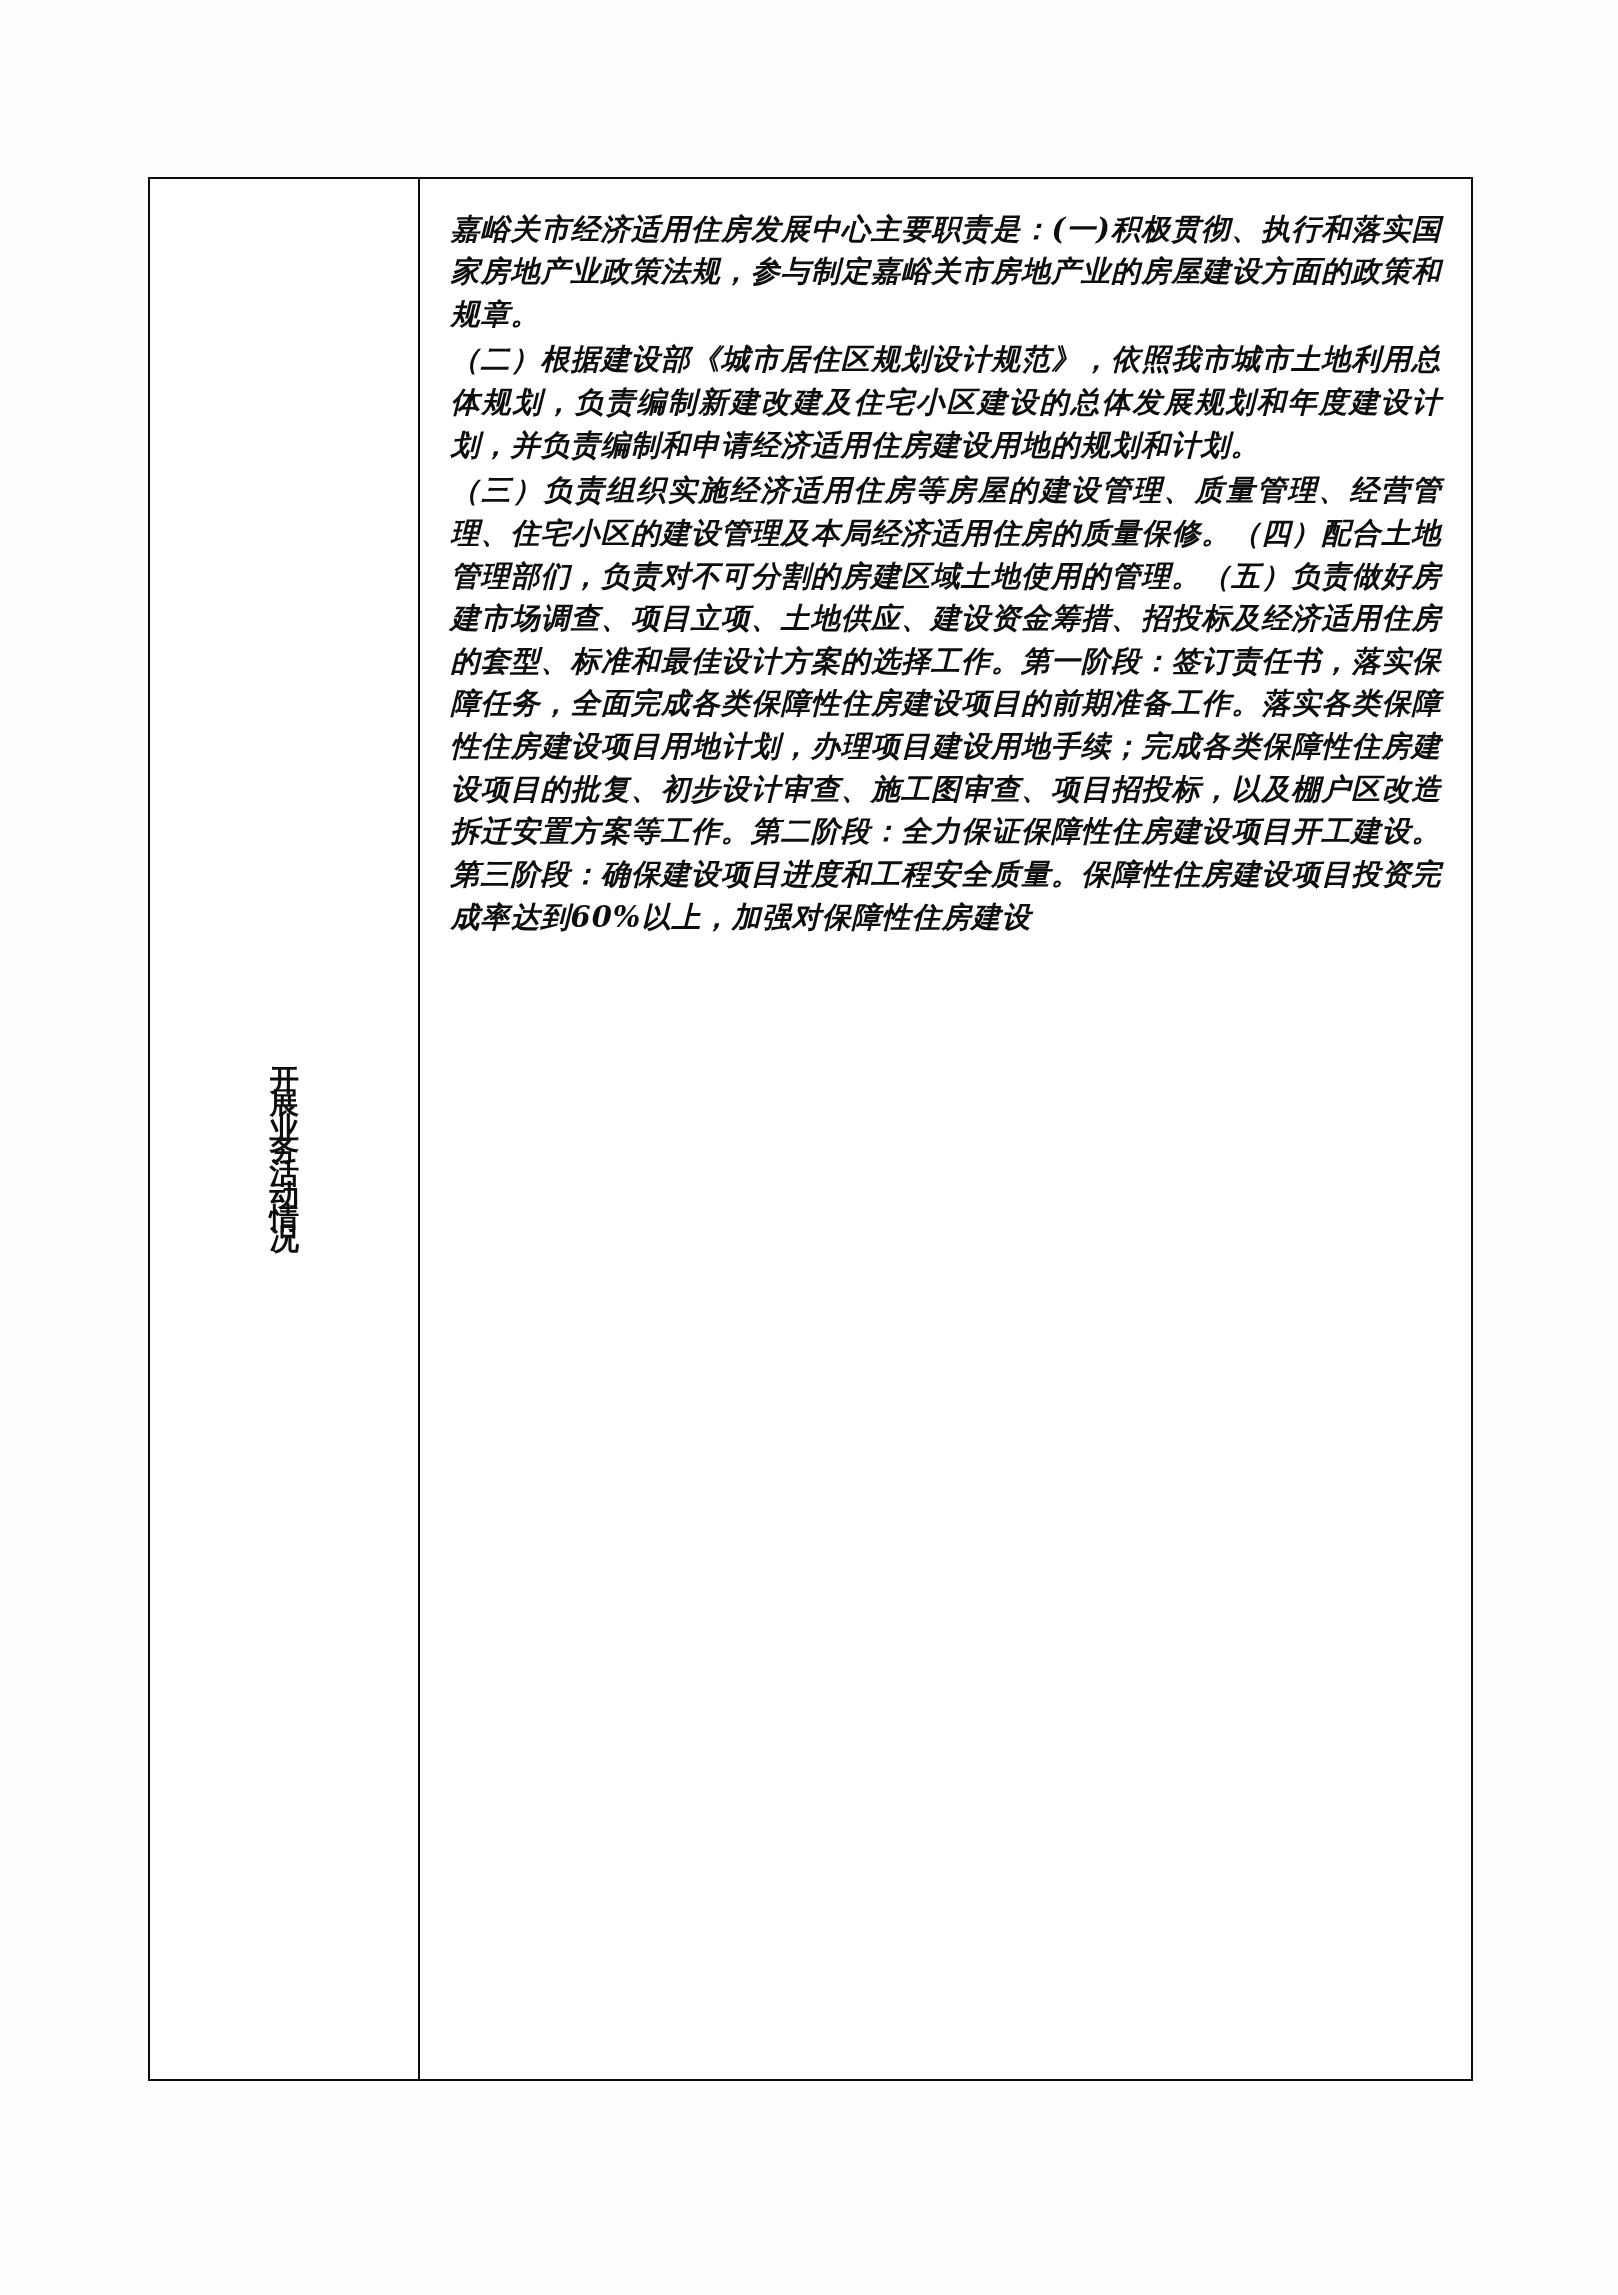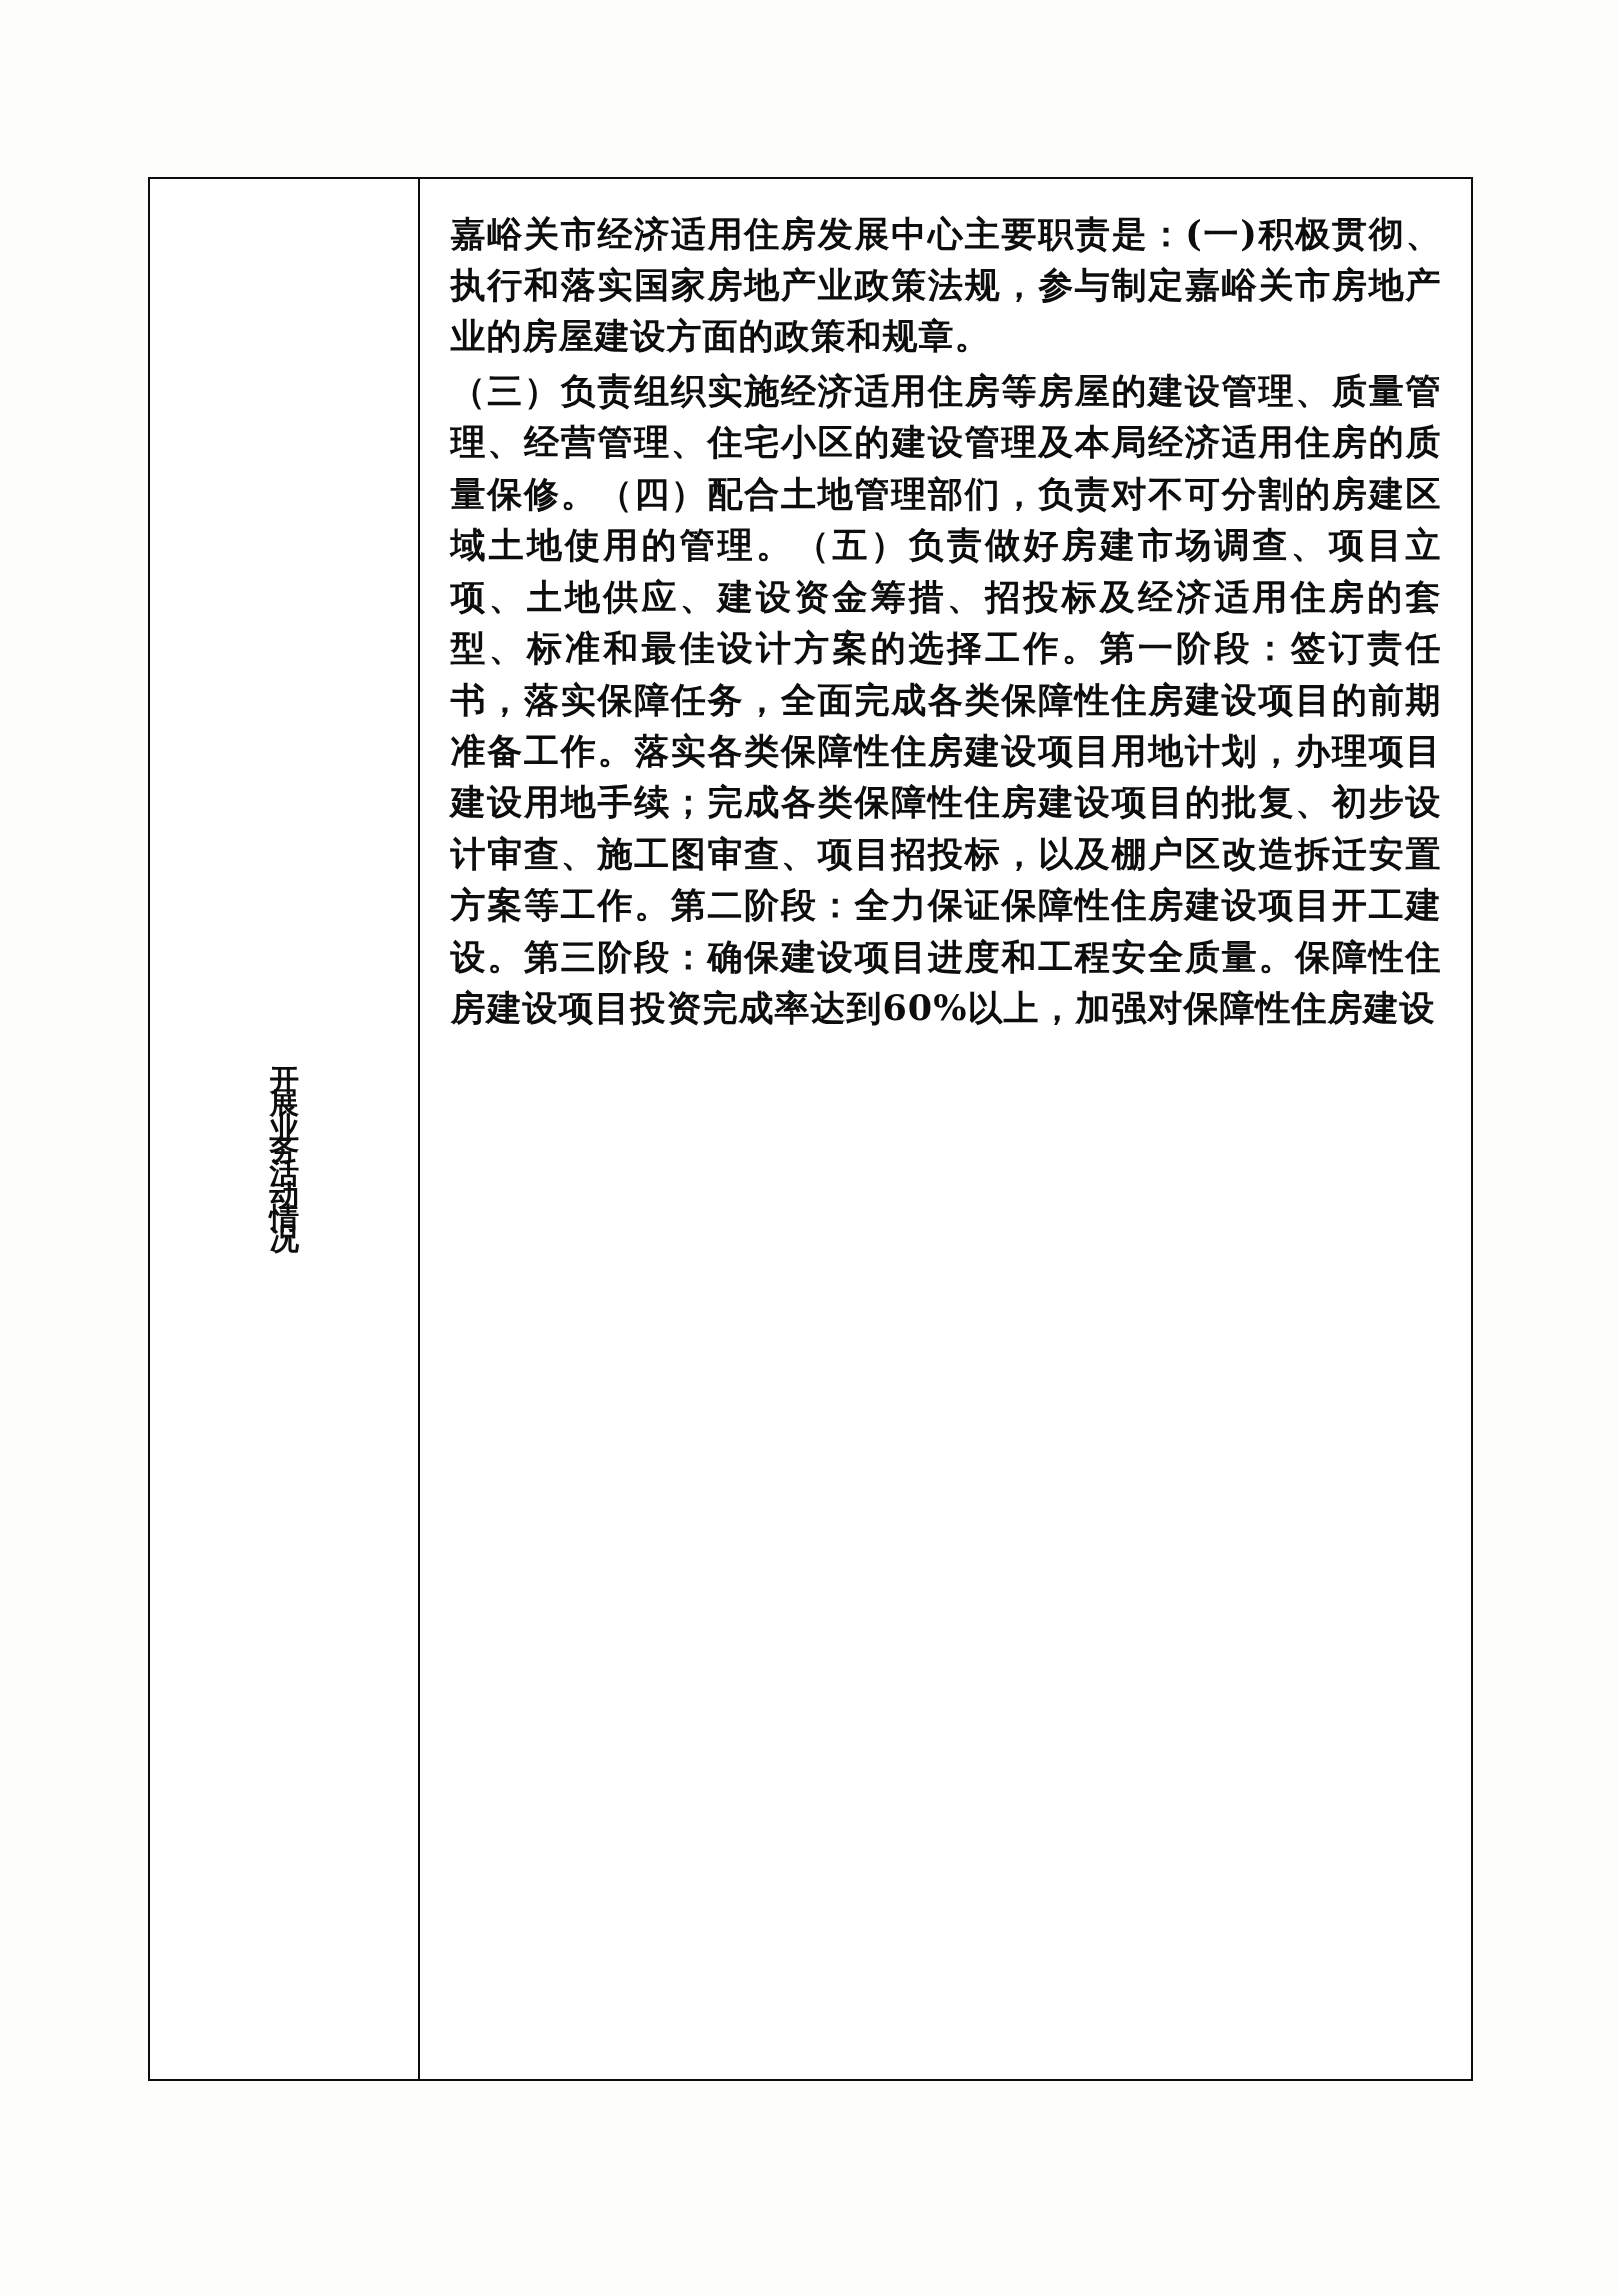--- a/index.html
+++ b/index.html
@@ -55,29 +55,30 @@
     color: #0d0d0d;
     white-space: nowrap;
     margin-top: 9.9px;
   }
   .content-cell {
     flex: 1;
     box-sizing: border-box;
     padding: 28.6px 29.6px 19.7px 30.5px;
   }
   .para {
-    font-size: 35px;
+    font-size: 29px;
     line-height: 1.47;
     letter-spacing: 1px;
     text-align: justify;
     text-justify: inter-character;
     font-weight: 700;
     color: #0d0d0d;
     margin: 0 0 3px 0;
     font-family: "DejaVu Serif", "Liberation Serif", serif;
+    font-style: italic;
   }
   
   .footer-marks {
     position: absolute;
     left: 0;
     top: 2217px;
     width: 1619px;
     height: 39px;
   }
   .footer-mark {
@@ -96,20 +97,21 @@
 <div class="page">
 
   <div class="doc-table">
 
     <div class="label-cell">
       <div class="label-vertical">开展业务活动情况</div>
     </div>
 
     <div class="content-cell">
       <p class="para">嘉峪关市经济适用住房发展中心主要职责是：(一)积极贯彻、执行和落实国家房地产业政策法规，参与制定嘉峪关市房地产业的房屋建设方面的政策和规章。</p>
+      <p class="para">（二）根据建设部《城市居住区规划设计规范》，依照我市城市土地利用总体规划，负责编制新建改建及住宅小区建设的总体发展规划和年度建设计划，并负责编制和申请经济适用住房建设用地的规划和计划。</p>
       <p class="para">（三）负责组织实施经济适用住房等房屋的建设管理、质量管理、经营管理、住宅小区的建设管理及本局经济适用住房的质量保修。（四）配合土地管理部们，负责对不可分割的房建区域土地使用的管理。（五）负责做好房建市场调查、项目立项、土地供应、建设资金筹措、招投标及经济适用住房的套型、标准和最佳设计方案的选择工作。第一阶段：签订责任书，落实保障任务，全面完成各类保障性住房建设项目的前期准备工作。落实各类保障性住房建设项目用地计划，办理项目建设用地手续；完成各类保障性住房建设项目的批复、初步设计审查、施工图审查、项目招投标，以及棚户区改造拆迁安置方案等工作。第二阶段：全力保证保障性住房建设项目开工建设。第三阶段：确保建设项目进度和工程安全质量。保障性住房建设项目投资完成率达到60%以上，加强对保障性住房建设</p>
     </div>
 
   </div>
 
   <div class="footer-marks">
     <span class="footer-mark fm1"></span>
     <span class="footer-mark fm2"></span>
   </div>
 

